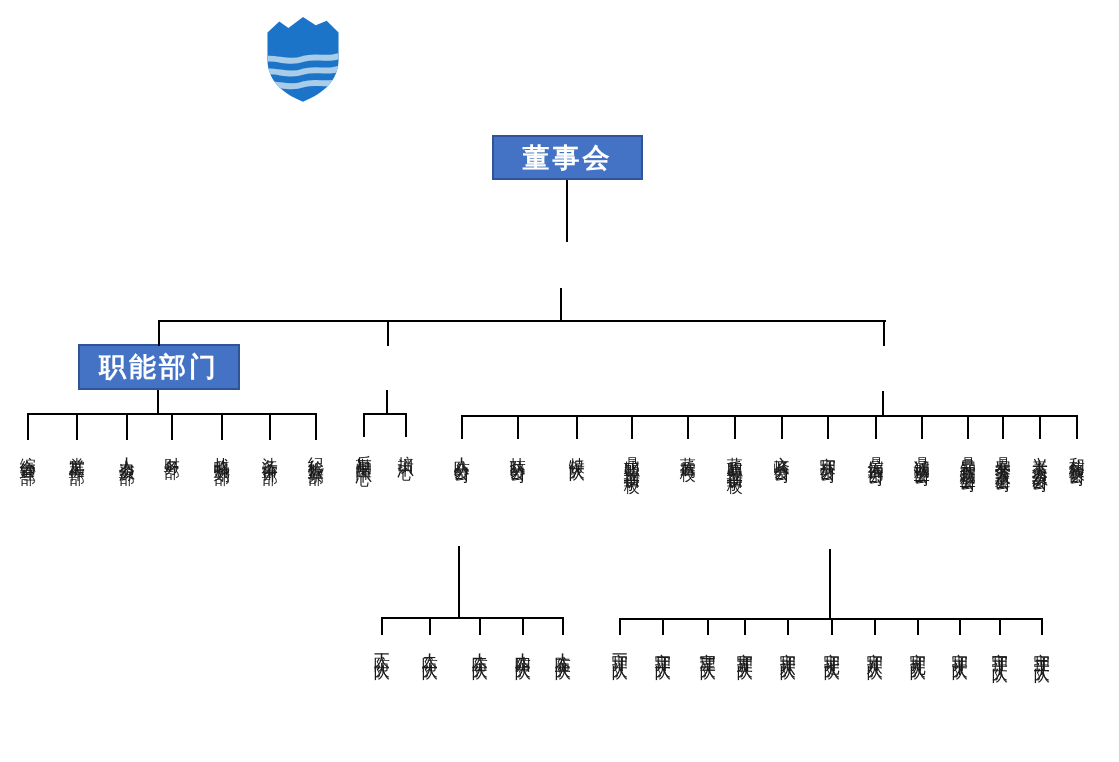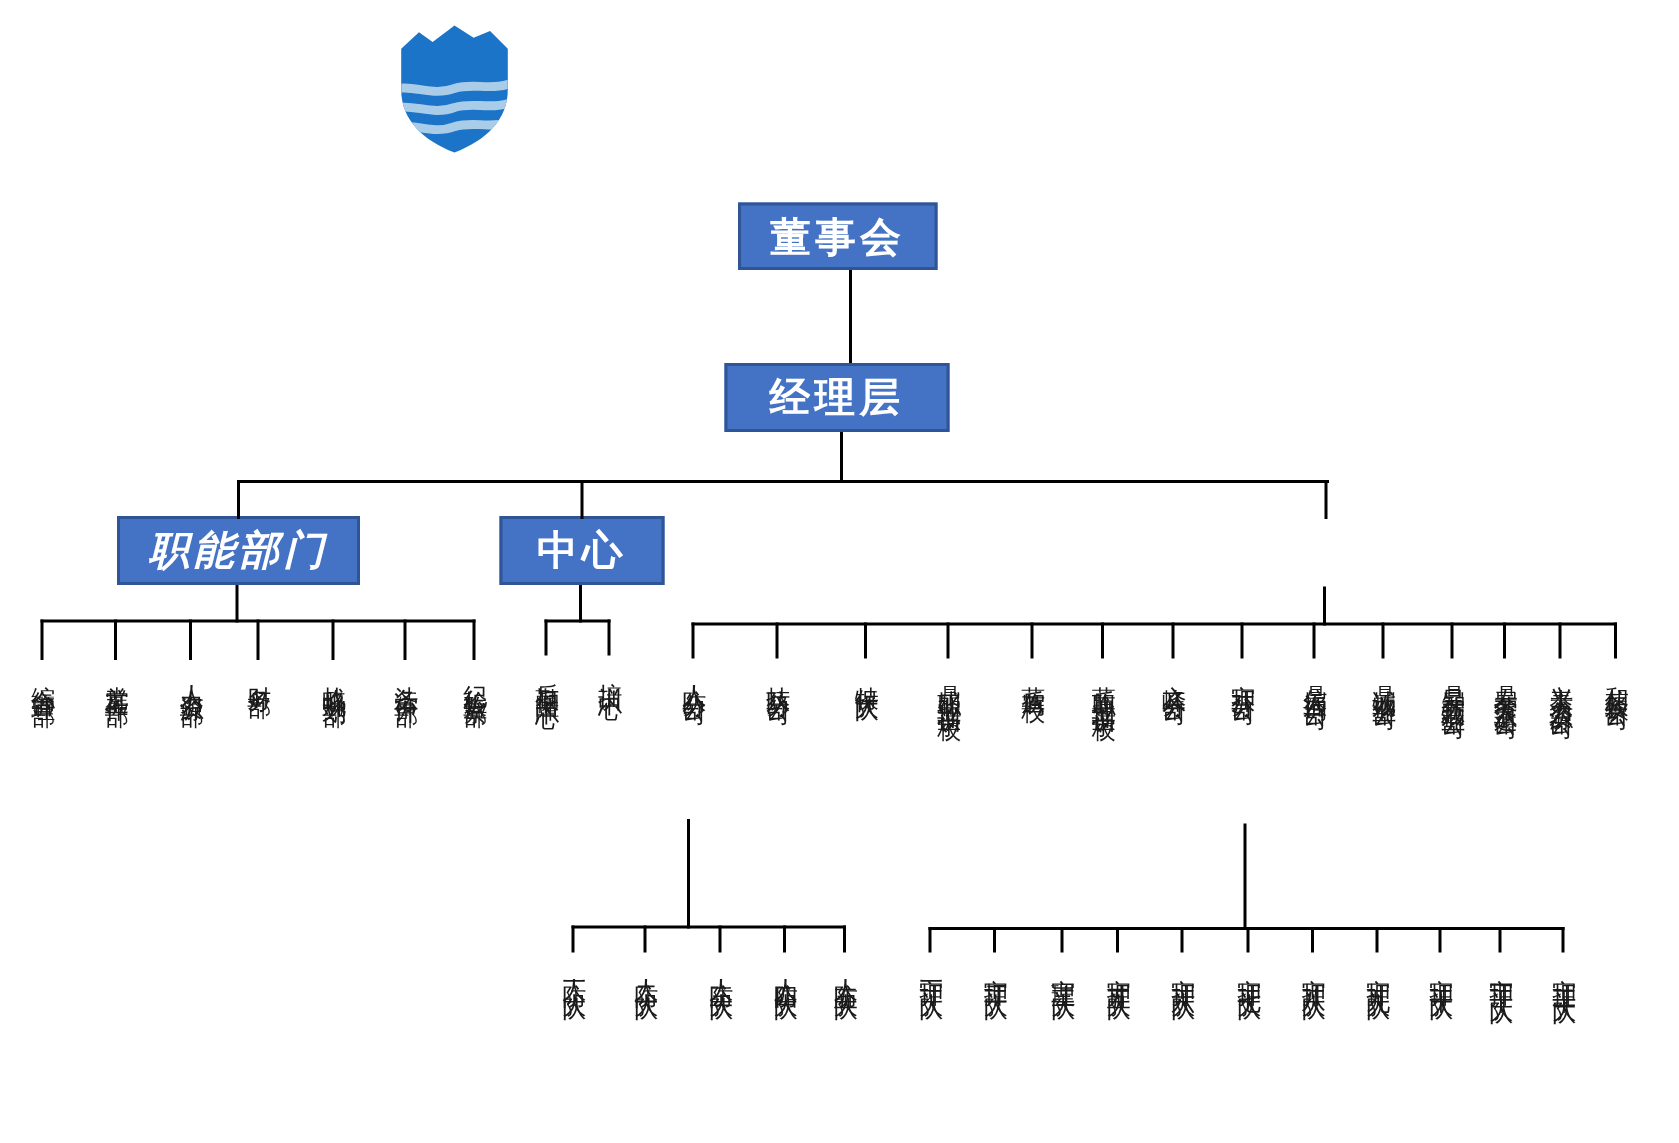--- a/index.html
+++ b/index.html
@@ -31,24 +31,22 @@
     </defs>
     <path d="M6 22 L19 10 L29 17 L45 5 L59 14 L71 9 L84 22 L84 52 C84 74 68 89 45 98 C22 89 6 74 6 52 Z" fill="#1B74C7"></path>
     <g clip-path="url(#shieldClip)" fill="none" stroke="#A9CDE9" stroke-width="6.5" stroke-linecap="round">
       <path d="M-5 54 C12 45 26 58 45 51 C62 46 72 55 95 44"></path>
       <path d="M-5 68 C12 59 26 72 45 65 C62 60 72 69 95 58"></path>
       <path d="M-5 82 C12 73 26 86 45 79 C62 74 72 83 95 72"></path>
     </g>
   </svg>
 
 
-  <div class="node" style="left:492px;top:135px;width:133px;height:45px;">董事会</div>
-  <div class="node" style="left:483px;top:242px;width:150px;height:46px;">经理层</div>
-  <div class="node" style="left:78px;top:344px;width:162px;height:46px;font-style:italic;">职能部门</div>
-  <div class="node" style="left:333px;top:344px;width:110px;height:46px;">中心</div>
+  <div class="node" style="left:492px;top:135px;width:151px;height:45px;">董事会</div>
+  <div class="node" style="left:78px;top:344px;width:162px;height:46px;">职能部门</div>
 
   <div class="line" style="left:566px;top:180px;width:2px;height:62px;"></div>
   <div class="line" style="left:560px;top:288px;width:2px;height:34px;"></div>
   <div class="line" style="left:158px;top:320px;width:728px;height:2px;"></div>
   <div class="line" style="left:158px;top:320px;width:2px;height:26px;"></div>
   <div class="line" style="left:387px;top:320px;width:2px;height:26px;"></div>
   <div class="line" style="left:883px;top:320px;width:2px;height:26px;"></div>
 
 <div class="line" style="left: 157px; top: 390px; width: 2px; height: 25px;"></div>
     <div class="line" style="left: 27px; top: 413px; width: 290px; height: 2px;"></div>

